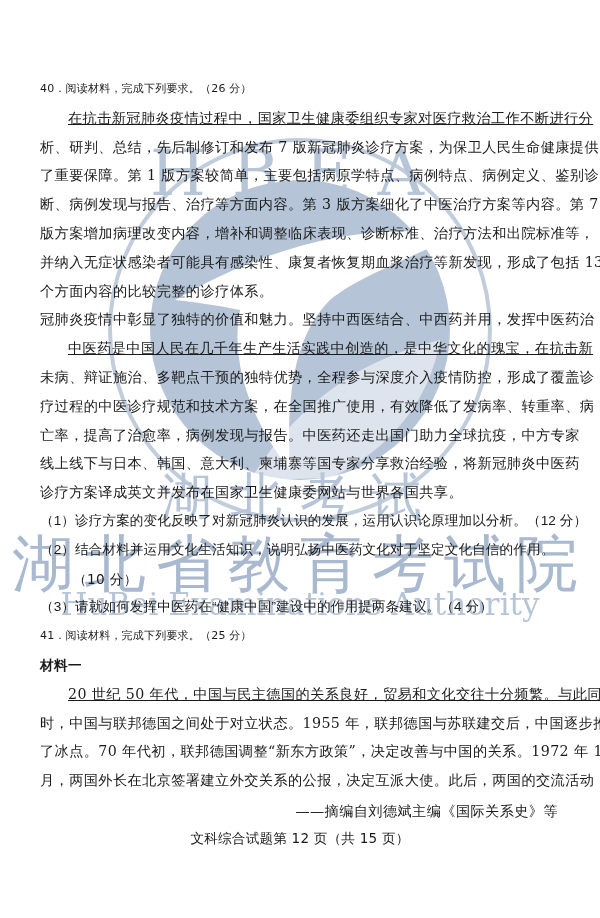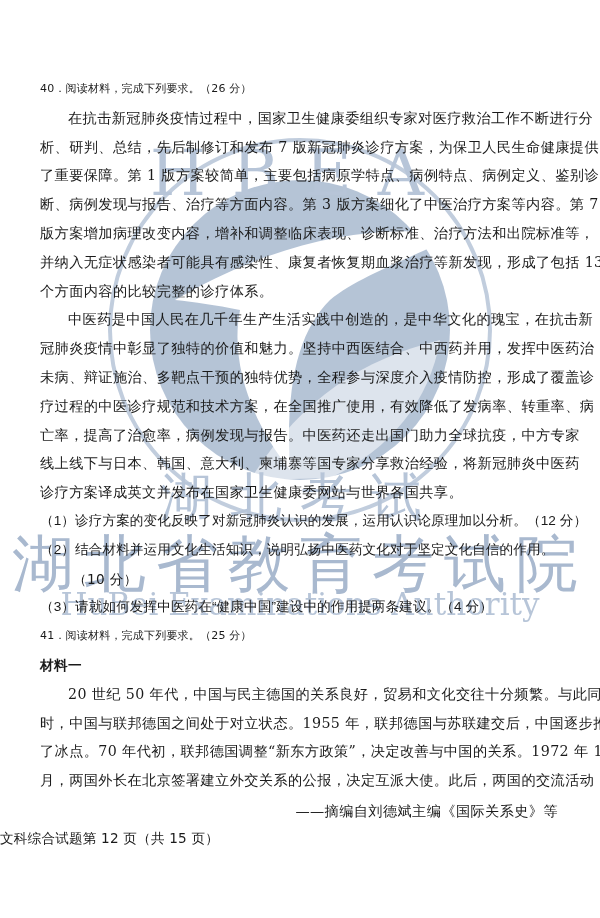--- a/index.html
+++ b/index.html
@@ -4,26 +4,26 @@
   <style>
     html, body { margin: 0; padding: 0; }
     body {
       width: 600px; height: 918px; background: #ffffff; position: relative; overflow: hidden;
       font-family: "DejaVu Serif", "Liberation Serif", serif; color: #1a1a1a;
     }
     .watermark { position: absolute; left: 0; top: 0; width: 600px; height: 918px; pointer-events: none; z-index: 0; }
     .page { position: absolute; left: 40px; top: 75px; width: 518px; z-index: 1; }
     .line { font-size: 14.2px; line-height: 28.8px; white-space: nowrap; letter-spacing: 0.4px; }
     .q-head { font-family: "DejaVu Sans", "Liberation Sans", sans-serif; font-size: 11px; letter-spacing: 0.2px; }
-    .indent { padding-left: 28px; }
+    .indent { padding-left: 28px; text-decoration: underline; }
     .sub { padding-left: 0px; font-family: Liberation Sans, sans-serif; font-size: 13.6px; letter-spacing: 0.1px; }
     .sub-cont { padding-left: 33px; font-family: "DejaVu Sans", "Liberation Sans", sans-serif; font-size: 13.6px; }
     .label { font-family: "DejaVu Sans", "Liberation Sans", sans-serif; font-weight: bold; font-size: 13.6px; }
     .source { text-align: right; padding-right: 0px; margin-top: 2px; }
-    .footer { position: absolute; left: 0; width: 600px; top: 830px; font-size: 13.6px; z-index: 1;
+    .footer { position: absolute; left: 0; width: 600px; top: 830px; text-align: center; font-size: 13.6px; z-index: 1;
               font-family: "DejaVu Sans", "Liberation Sans", sans-serif; letter-spacing: 0.2px; }
   </style>
 </head>
 <body>
 
 <svg class="watermark" viewBox="0 0 600 918" xmlns="http://www.w3.org/2000/svg">
   <g opacity="0.85">
     <circle cx="300" cy="330" r="190" fill="none" stroke="#b7c5d8" stroke-width="4"></circle>
     <circle cx="300" cy="330" r="150" fill="#a9bad0"></circle>
     <path d="M175,300 C 260,250 360,220 455,235 C 420,255 360,275 330,300 C 300,330 285,380 290,470 C 250,420 230,360 240,310 C 215,305 195,302 175,300 Z" fill="#ffffff"></path>
@@ -43,22 +43,22 @@
       <div class="line indent">在抗击新冠肺炎疫情过程中，国家卫生健康委组织专家对医疗救治工作不断进行分</div>
       <div class="line">析、研判、总结，先后制修订和发布 7 版新冠肺炎诊疗方案，为保卫人民生命健康提供</div>
       <div class="line">了重要保障。第 1 版方案较简单，主要包括病原学特点、病例特点、病例定义、鉴别诊</div>
       <div class="line">断、病例发现与报告、治疗等方面内容。第 3 版方案细化了中医治疗方案等内容。第 7</div>
       <div class="line">版方案增加病理改变内容，增补和调整临床表现、诊断标准、治疗方法和出院标准等，</div>
       <div class="line">并纳入无症状感染者可能具有感染性、康复者恢复期血浆治疗等新发现，形成了包括 13</div>
       <div class="line">个方面内容的比较完整的诊疗体系。</div>
     </div>
 
     <div>
+      <div class="line">冠肺炎疫情中彰显了独特的价值和魅力。坚持中西医结合、中西药并用，发挥中医药治</div>
       <div class="line indent">中医药是中国人民在几千年生产生活实践中创造的，是中华文化的瑰宝，在抗击新</div>
-      <div class="line">冠肺炎疫情中彰显了独特的价值和魅力。坚持中西医结合、中西药并用，发挥中医药治</div>
       <div class="line">未病、辩证施治、多靶点干预的独特优势，全程参与深度介入疫情防控，形成了覆盖诊</div>
       <div class="line">疗过程的中医诊疗规范和技术方案，在全国推广使用，有效降低了发病率、转重率、病</div>
       <div class="line">亡率，提高了治愈率，病例发现与报告。中医药还走出国门助力全球抗疫，中方专家</div>
       <div class="line">线上线下与日本、韩国、意大利、柬埔寨等国专家分享救治经验，将新冠肺炎中医药</div>
       <div class="line">诊疗方案译成英文并发布在国家卫生健康委网站与世界各国共享。</div>
     </div>
 
     <div>
       <div class="line sub">（1）诊疗方案的变化反映了对新冠肺炎认识的发展，运用认识论原理加以分析。（12 分）</div>
       <div class="line sub">（2）结合材料并运用文化生活知识，说明弘扬中医药文化对于坚定文化自信的作用。</div>

